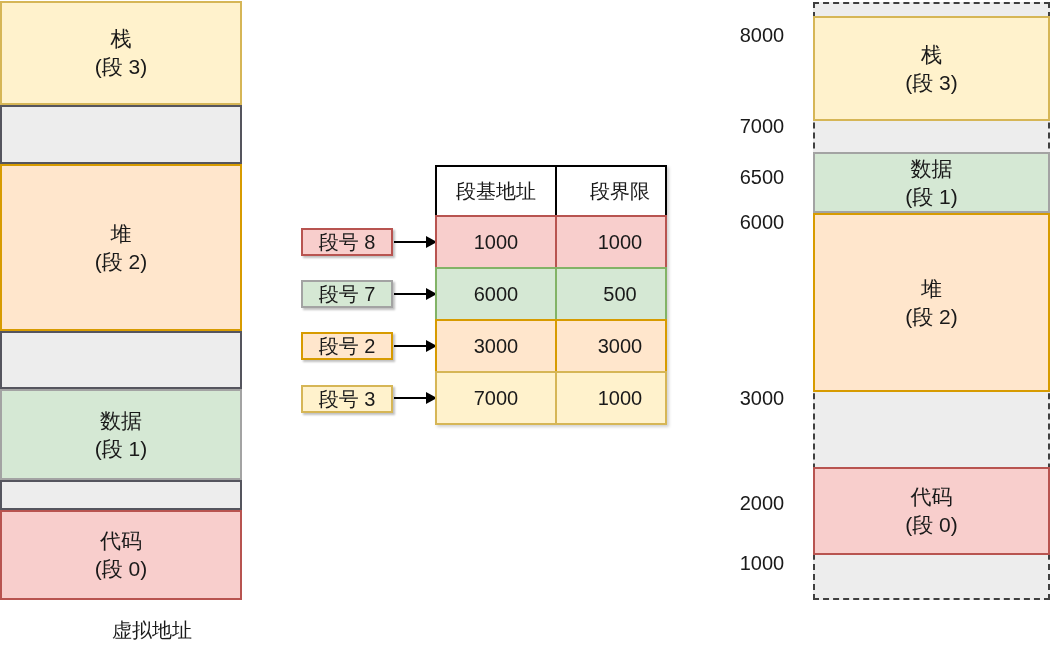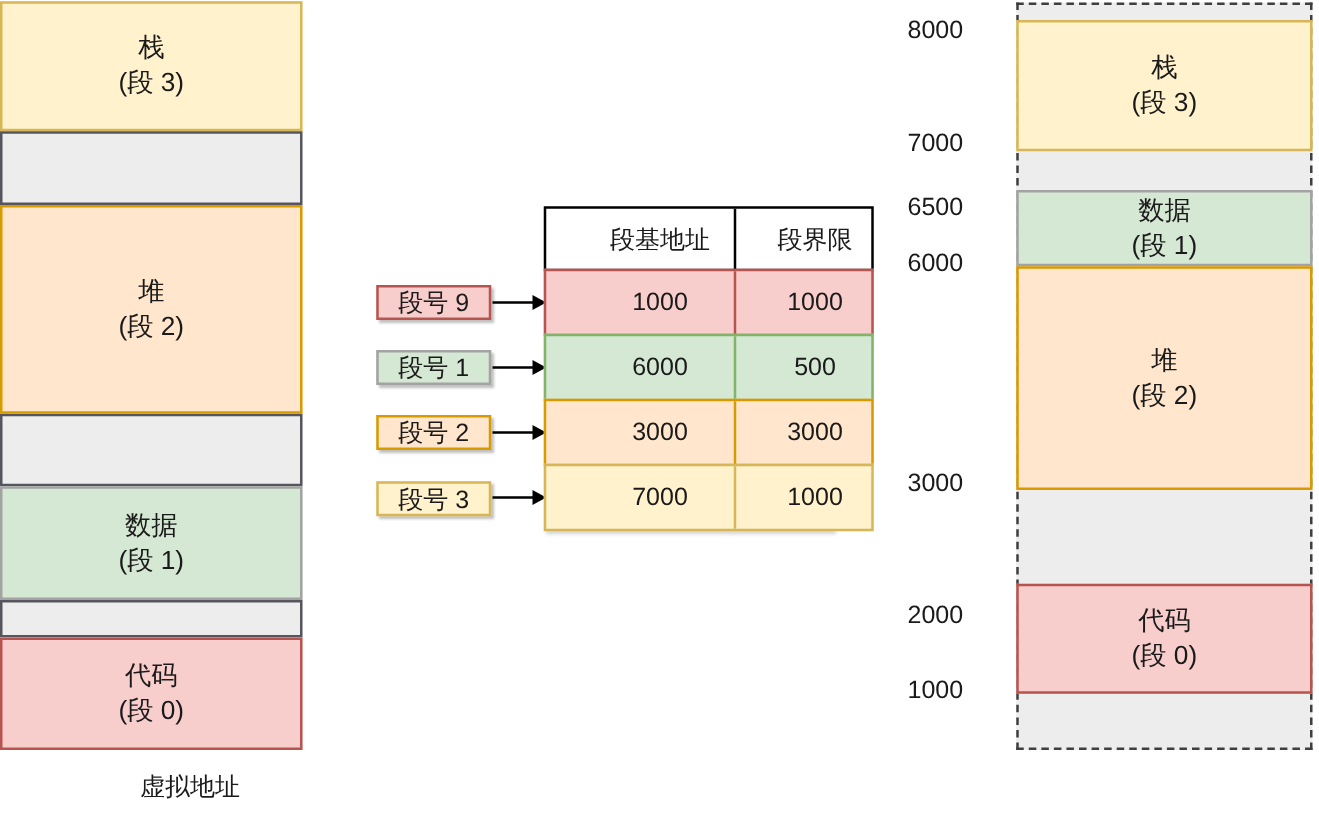--- a/index.html
+++ b/index.html
@@ -77,24 +77,23 @@
   
   .seg-table {
     position: absolute;
     left: 435px;
     top: 165px;
     width: 232px;
     box-shadow: 2px 2px 3px rgba(0,0,0,0.18);
   }
   .trow {
     display: flex;
-    width: 264px;
+    width: 232px;
     height: 54px;
     font-size: 20px;
-    padding-left: 32px;
   }
   .trow.header {
     height: 52px;
     background: #ffffff;
     border: 2px solid #000000;
   }
   .trow.header .cell-l { border-right: 2px solid #000000; }
   .trow:not(.header) { margin-top: -2px; }
   .trow.red    { background: #f8cecc; border: 2px solid #b85450; }
   .trow.red    .cell-l { border-right: 2px solid #b85450; }
@@ -129,22 +128,23 @@
     border: 2px dashed #3f3f3f;
   }
   .pcol-blk { left: -2px; right: -2px; }
 
   .addr-mark {
     position: absolute;
     left: 726px;
     width: 72px;
     height: 26px;
     line-height: 26px;
-    text-align: left;
-    font-size: 20px;
+    text-align: center;
+    font-size: 20px;
+    margin-top: 11px;
   }
 </style>
 </head>
 <body>
 
 <div class="canvas">
 
   <div class="blk yellow vcol-blk" style="top:1px;height:104px">
     <div>栈</div>
     <div>(段 3)</div>
@@ -159,22 +159,22 @@
     <div>数据</div>
     <div>(段 1)</div>
   </div>
   <div class="blk gray vcol-blk" style="top:480px;height:30px"></div>
   <div class="blk red vcol-blk" style="top:510px;height:90px">
     <div>代码</div>
     <div>(段 0)</div>
   </div>
   <div class="caption" style="left:52px">虚拟地址</div>
 
-  <div class="seg-label red" style="top:228px">段号 9</div>
-  <div class="seg-label green" style="top:280px">段号 1</div>
+  <div class="seg-label red" style="top:228px">段号 8</div>
+  <div class="seg-label green" style="top:280px">段号 7</div>
   <div class="seg-label orange" style="top:332px">段号 2</div>
   <div class="seg-label yellow" style="top:385px">段号 3</div>
 
   <div class="arrow-line" style="top:241px"></div>
   <div class="arrow-head" style="top:236px"></div>
   <div class="arrow-line" style="top:293px"></div>
   <div class="arrow-head" style="top:288px"></div>
   <div class="arrow-line" style="top:345px"></div>
   <div class="arrow-head" style="top:340px"></div>
   <div class="arrow-line" style="top:397px"></div>

